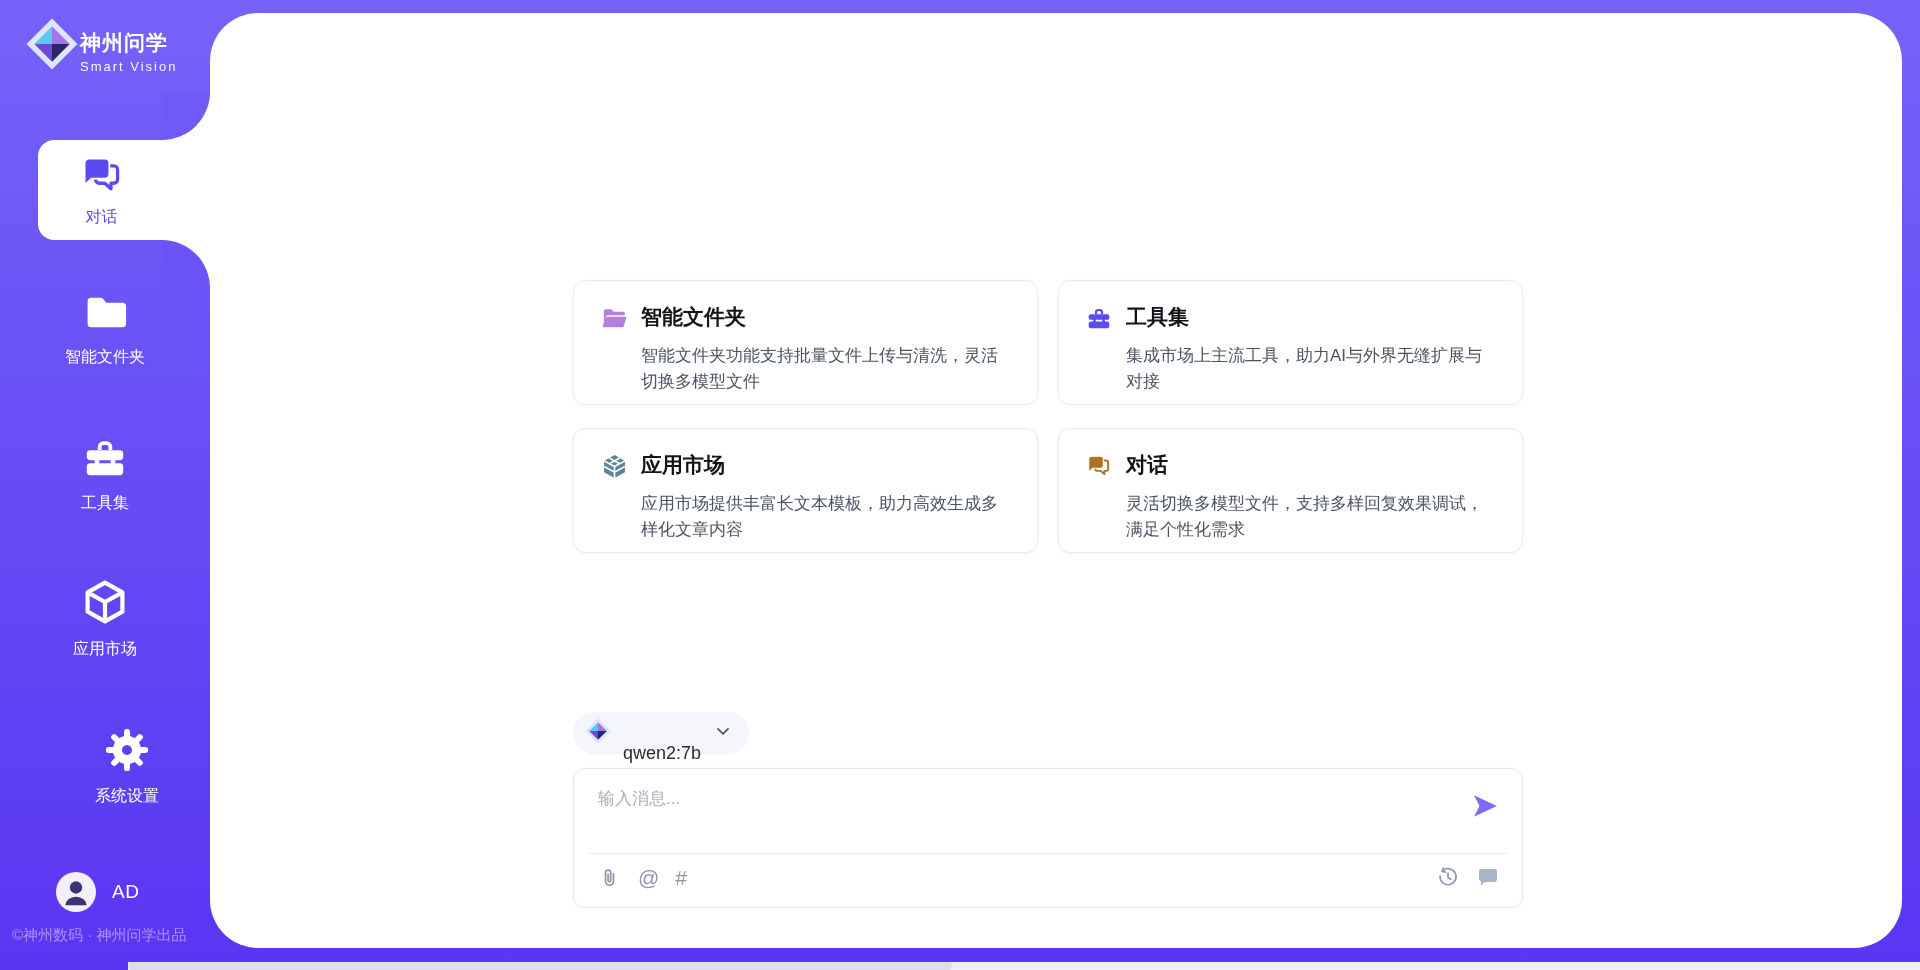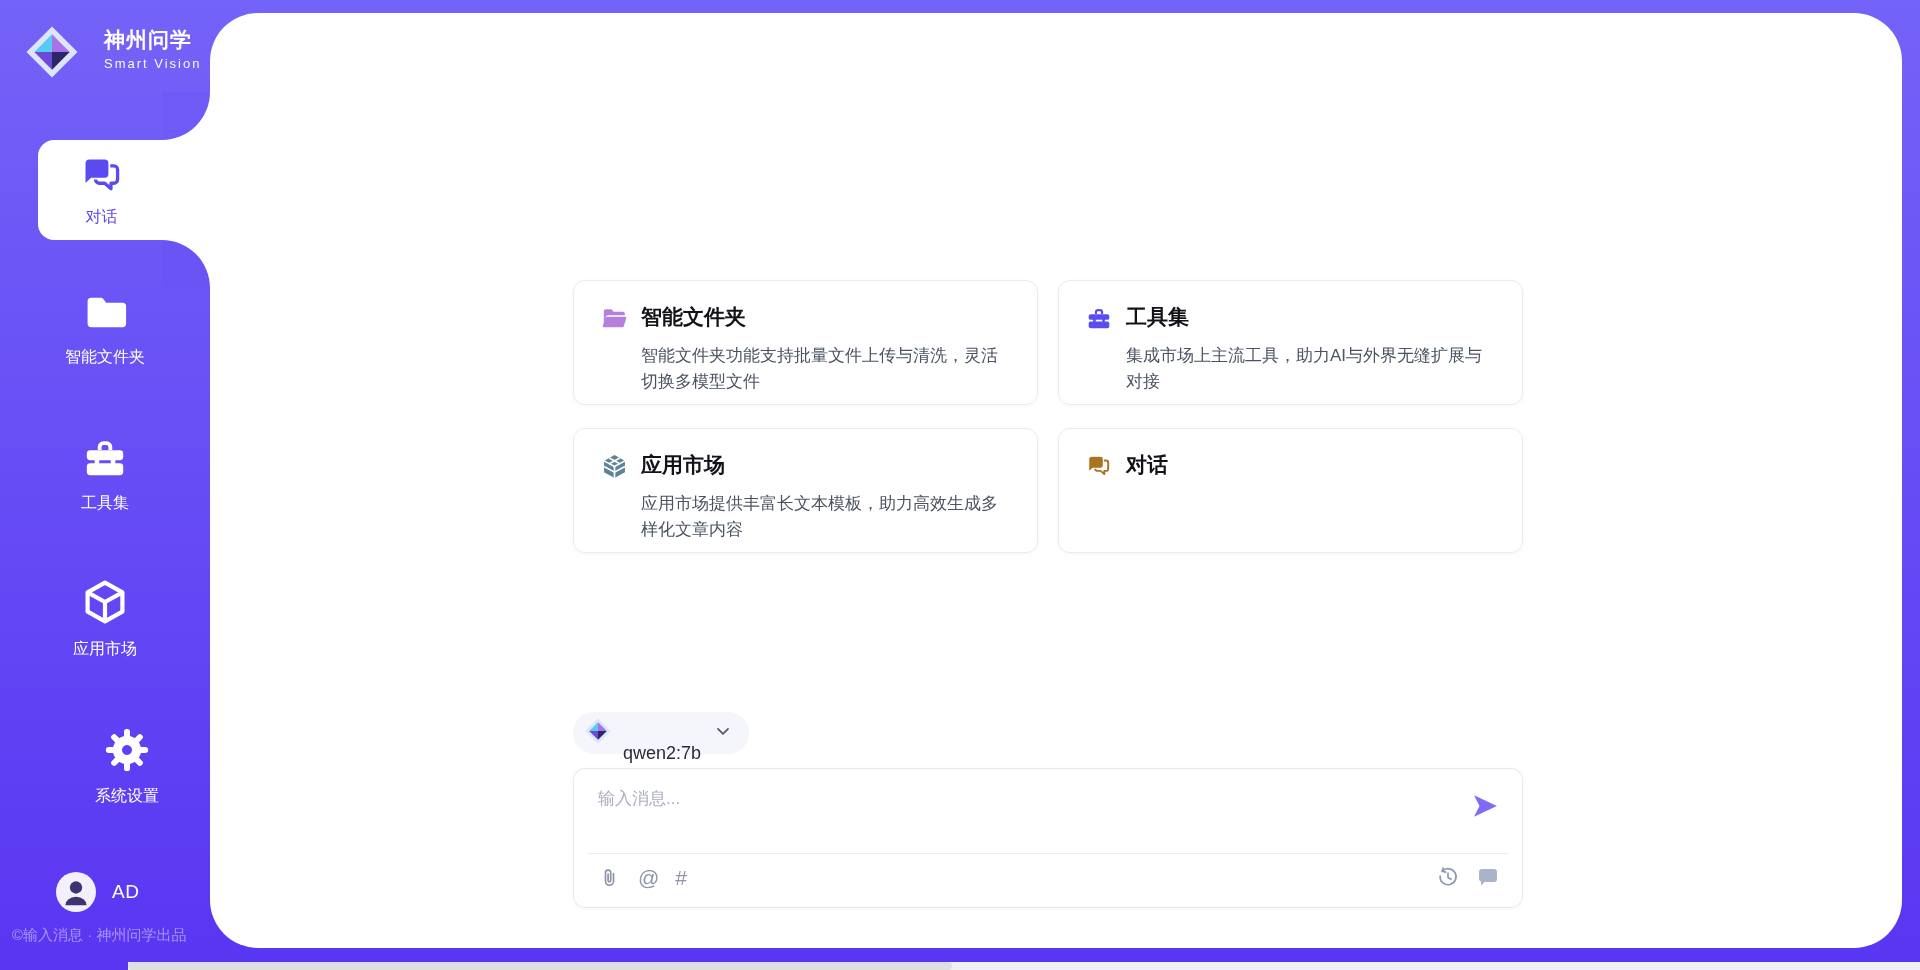--- a/index.html
+++ b/index.html
@@ -7,21 +7,21 @@
   body { font-family:"Liberation Sans","DejaVu Sans",sans-serif; }
   .app { position:relative; width:1920px; height:970px; overflow:hidden;
          background:linear-gradient(180deg,#7463f8 0%,#6a53f6 35%,#5936f2 100%); }
 
   
   .surface { position:absolute; left:210px; top:13px; width:1692px; height:935px;
              background:#ffffff; border-radius:48px; }
 
   
   .sidebar { position:absolute; left:0; top:0; width:210px; height:970px; z-index:3; }
-  .brand { position:absolute; left:26px; top:18px; display:flex; align-items:flex-start; gap:26px;margin-top:8px; }
+  .brand { position:absolute; left:26px; top:18px; display:flex; align-items:flex-end; gap:2px; }
   .brand-text { color:#fff; }
   .brand-name { font-size:21px; font-weight:bold; letter-spacing:1px; }
   .brand-sub  { font-size:13px; letter-spacing:2px; margin-top:2px; opacity:.95; }
 
   .tab-active { position:absolute; left:38px; top:140px; width:172px; height:100px;
                 background:#ffffff; border-radius:16px 0 0 16px; z-index:2;
                 display:flex; flex-direction:column; align-items:center; justify-content:center;
                 gap:6px; padding-right:45px; cursor:pointer; }
   .tab-active .nav-label { color:#5b4af0; }
   .corner { position:absolute; width:48px; height:48px; background:#fff; z-index:1; }
@@ -228,21 +228,21 @@
 
     <div class="user-row">
       <span class="avatar">
         <svg width="40" height="40" viewBox="0 0 24 24">
             <use href="#icon-user"></use>
           </svg>
       </span>
       <span class="user-name">AD</span>
     </div>
 
-    <div class="copyright">©输入消息 · 神州问学出品</div>
+    <div class="copyright">©神州数码 · 神州问学出品</div>
   </div>
 
 
   <div class="cards">
 
     <div class="card">
       <span class="card-icon c-folder">
         <svg width="27" height="27" viewBox="0 0 24 24">
             <use href="#icon-folder-open"></use>
           </svg>
@@ -271,20 +271,21 @@
       <div class="card-desc">应用市场提供丰富长文本模板，助力高效生成多样化文章内容</div>
     </div>
 
     <div class="card">
       <span class="card-icon c-chat">
         <svg width="26" height="26" viewBox="0 0 24 24">
             <use href="#icon-chat"></use>
           </svg>
       </span>
       <div class="card-title">对话</div>
+      <div class="card-desc">灵活切换多模型文件，支持多样回复效果调试，满足个性化需求</div>
     </div>
   </div>
 
   <div class="model-pill">
     <span>
       <svg width="26" height="26" viewBox="0 0 100 100">
           <use href="#logo-diamond"></use>
         </svg>
     </span>
     <span class="model-name">qwen2:7b</span>

